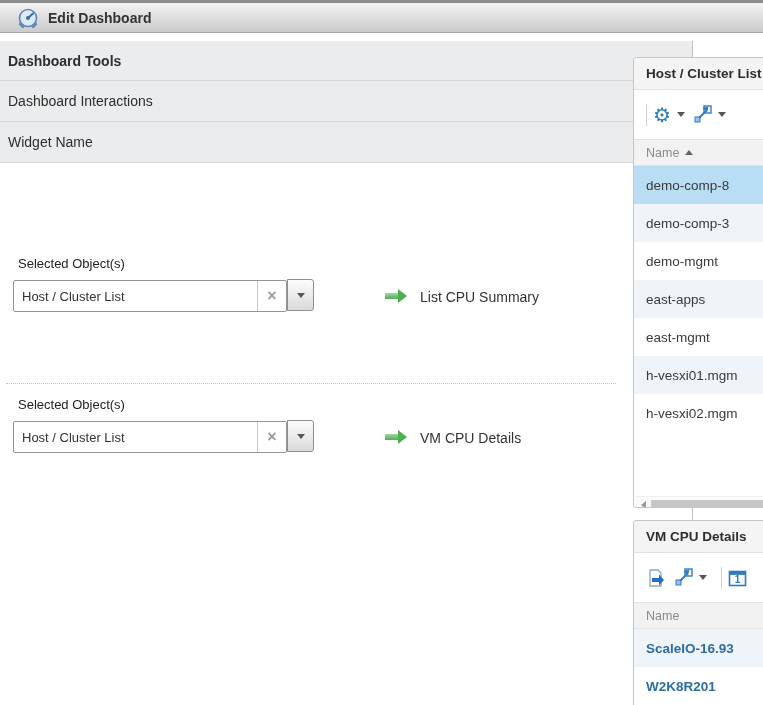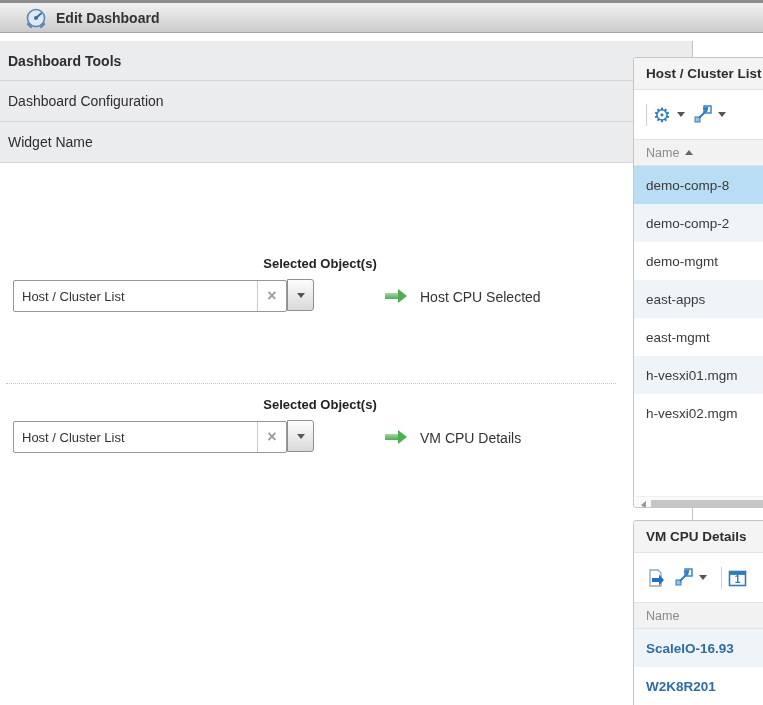--- a/index.html
+++ b/index.html
@@ -4,40 +4,40 @@
 <style>
   * { margin:0; padding:0; box-sizing:border-box; }
   html,body { width:763px; height:705px; overflow:hidden; background:#fff; }
   body { font-family:"Liberation Sans", sans-serif; color:#333; }
   .screen { position:relative; width:763px; height:705px; overflow:hidden; background:#fff; }
 
   
   .top-strip { position:absolute; top:0; left:0; width:763px; height:3px; background:#8d8d8d; }
   .top-header { position:absolute; top:3px; left:0; width:763px; height:30px;
     background:linear-gradient(#f3f3f3, #cbcbcb); border-bottom:1px solid #a6a6a6;
-    display:flex; align-items:center; padding-left:24px; }
+    display:flex; align-items:center; padding-left:16px; }
   .top-header .title { font-size:14px; font-weight:bold; color:#333; margin-left:8px; }
   .gauge { width:24px; height:22px; }
 
   
   .left-panel { position:absolute; top:41px; left:0; width:693px; height:664px;
-    background:#fff; border-right:1px solid #c2c2c2;text-align:center; }
+    background:#fff; border-right:1px solid #c2c2c2; }
   .panel-row { height:41px; background:#ebeced; border-bottom:1px solid #d6d6d6;
     display:flex; align-items:center; padding:0 12px 0 8px; font-size:14px; color:#2e2e2e; }
   .panel-row.tools { height:40px; font-weight:bold; }
   .panel-row .grow { flex:1; }
   .collapse-glyph { font-size:16px; color:#555; letter-spacing:-1px; }
   .toggle-glyph { font-size:17px; color:#666; line-height:1; }
 
   
   .igroups { position:absolute; left:0; top:0; width:622px; }
   .igroup { position:absolute; left:0; width:622px; }
   .igroups div.igroup:nth-of-type(1) { top:215px; }
   .igroups div.igroup:nth-of-type(2) { top:356px; }
-  .ig-label { margin-left:18px; font-size:13px; font-weight:bold; color:#222; }
+  .ig-label { margin-left:18px; font-size:13px; font-weight:normal; color:#222; }
   .combo-row { position:relative; height:33px; margin:9px 0 0 13px; }
   .combobox { position:absolute; left:0; top:0; width:274px; height:32px;
     background:#fff; border:1px solid #969696; border-radius:2px; display:flex; align-items:stretch; }
   .combo-text { flex:1; font-size:13px; color:#333; display:flex; align-items:center; padding-left:8px; overflow:hidden; white-space:nowrap; }
   .combo-clear { width:29px; border-left:1px solid #c9c9c9; display:flex; align-items:center; justify-content:center;
     font-size:16px; font-weight:bold; color:#9a9a9a; cursor:pointer; }
   .combo-arrow-btn { position:absolute; left:274px; top:-1px; width:27px; height:32px;
     background:linear-gradient(#fdfdfd,#d9d9d9); border:1px solid #8f8f8f; border-radius:0 3px 3px 0;
     display:flex; align-items:center; justify-content:center; cursor:pointer; }
   .caret { width:0; height:0; border-left:4px solid transparent; border-right:4px solid transparent; border-top:5px solid #555; }
@@ -96,21 +96,21 @@
   <div class="left-panel">
     <div class="panel-row tools">
       <span>Dashboard Tools</span>
       <span class="grow"></span>
       <span class="collapse-glyph">«</span>
     </div>
 
     <div>
 
     <div class="panel-row">
-          <span>Dashboard Configuration</span>
+          <span>Dashboard Interactions</span>
           <span class="grow"></span>
           <span class="toggle-glyph">+</span>
         </div>
         <div class="panel-row">
           <span>Widget Name</span>
           <span class="grow"></span>
           <span class="toggle-glyph">+</span>
         </div>
       </div>
 
@@ -123,21 +123,21 @@
               <span class="combo-text">Host / Cluster List</span>
               <span class="combo-clear">×</span>
             </div>
             <span class="combo-arrow-btn">
               <span class="caret"></span>
             </span>
             <span class="green-arrow">
               <span class="ga-shaft"></span>
               <span class="ga-head"></span>
             </span>
-            <span class="ig-target">Host CPU Selected</span>
+            <span class="ig-target">List CPU Summary</span>
           </div>
         </div>
         <div class="igroup">
           <div class="ig-label">Selected Object(s)</div>
           <div class="combo-row">
             <div class="combobox">
               <span class="combo-text">Host / Cluster List</span>
               <span class="combo-clear">×</span>
             </div>
             <span class="combo-arrow-btn">
@@ -179,21 +179,21 @@
     <div class="grid-head">
       <span>Name</span>
       <span class="sort-asc"></span>
     </div>
     <div class="grid-rows">
 
     <div class="row selected">
           <span>demo-comp-8</span>
         </div>
         <div class="row striped">
-          <span>demo-comp-2</span>
+          <span>demo-comp-3</span>
         </div>
         <div class="row">
           <span>demo-mgmt</span>
         </div>
         <div class="row striped">
           <span>east-apps</span>
         </div>
         <div class="row">
           <span>east-mgmt</span>
         </div>

